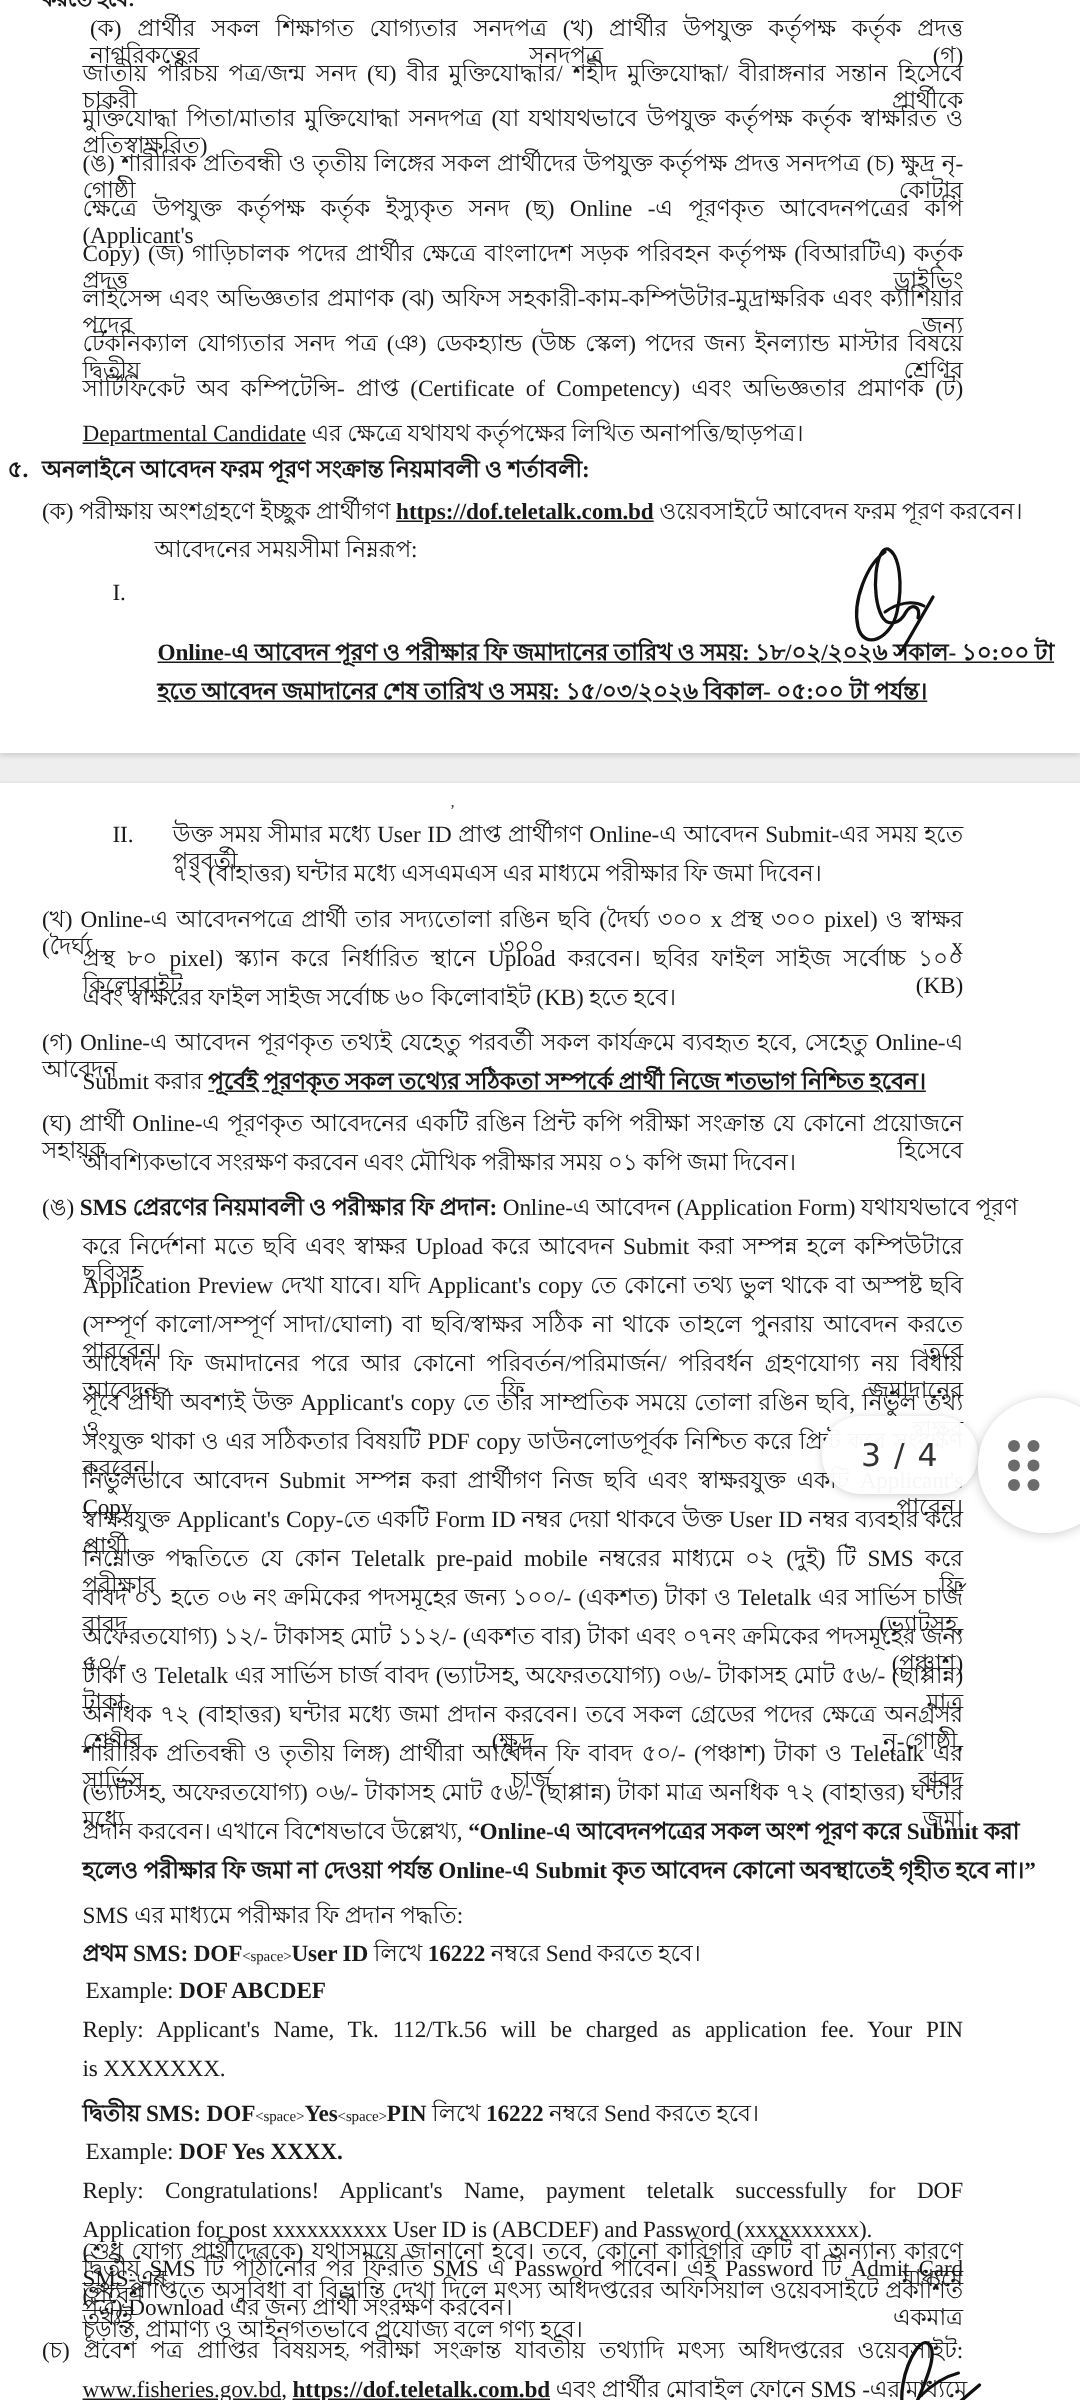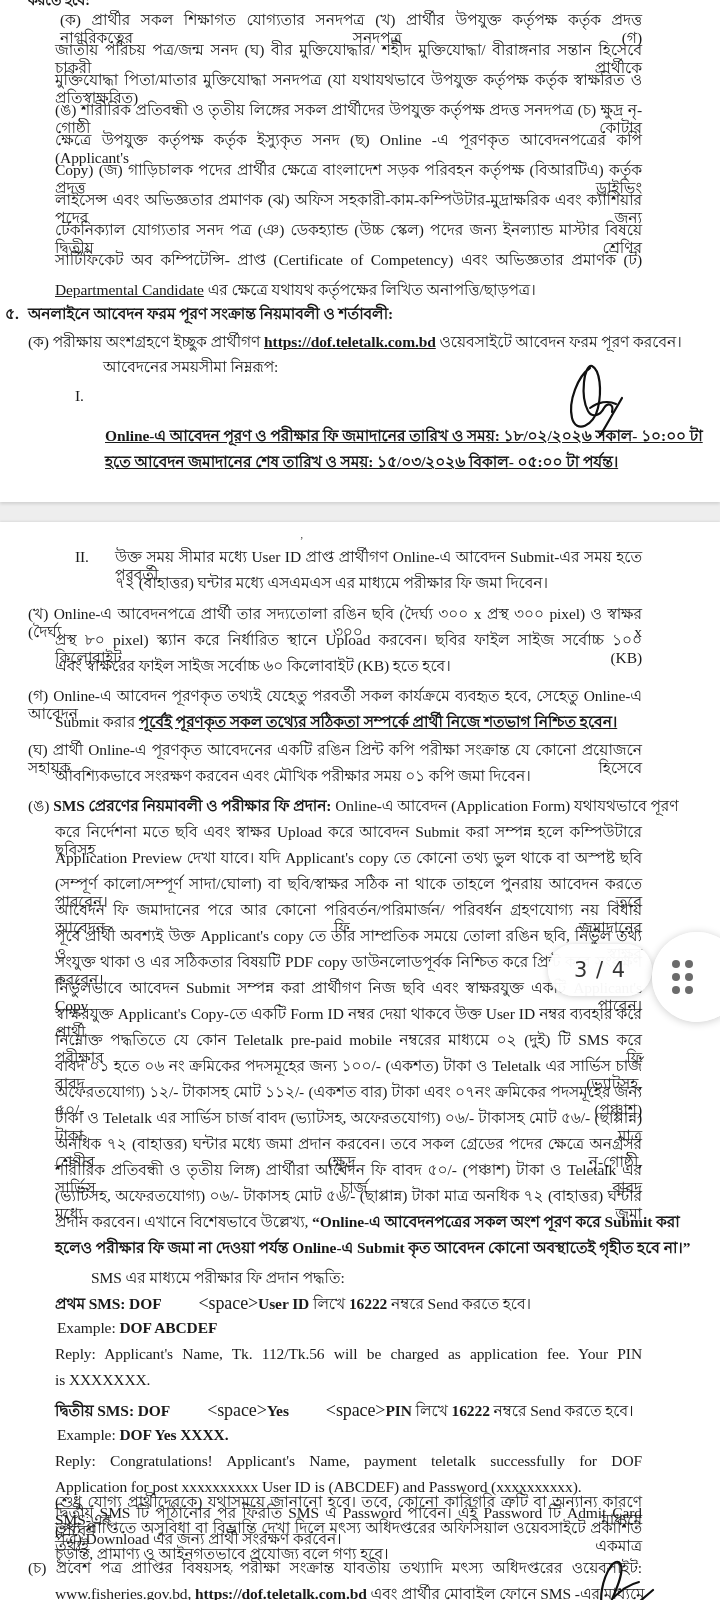--- a/index.html
+++ b/index.html
@@ -11,21 +11,21 @@
   }
   .viewer { position: absolute; left: 0; top: 0; width: 720px; height: 1600px; background: #eeeeee; overflow: hidden; }
   .page { position: absolute; left: 0; width: 720px; background: #ffffff; overflow: hidden; }
   .page-a { top: -2px; height: 504px; box-shadow: 0 2px 3px rgba(0,0,0,0.12); }
   .page-b { top: 522px; height: 1090px; box-shadow: 0 -1px 2px rgba(0,0,0,0.08); }
 
   .line { position: absolute; font-size: 15.5px; line-height: 18px; white-space: nowrap; letter-spacing: -0.1px; }
   .just { text-align: justify; text-align-last: justify; white-space: normal; }
   .b { font-weight: bold; }
   .u { text-decoration: underline; margin-top: 40px; }
-  .mono-sm { font-size: 18px; margin-left: 37px; }
+  .mono-sm { font-size: 10px; }
 
   .sig { position: absolute; }
 
   
   .page-counter {
     position: absolute; left: 548px; top: 944px; width: 104px; height: 52px;
     border-radius: 26px; background: rgba(255,255,255,0.96);
     box-shadow: 0 1px 6px rgba(0,0,0,0.18);
     font-family: "DejaVu Sans", sans-serif; font-size: 21px; color: #333;
     display: flex; align-items: center; justify-content: center; letter-spacing: 1px;
@@ -113,21 +113,21 @@
     <div class="line just" style="left:55px;width:587px;top:561px;">অফেরতযোগ্য) ১২/- টাকাসহ মোট ১১২/- (একশত বার) টাকা এবং ০৭নং ক্রমিকের পদসমূহের জন্য ৫০/- (পঞ্চাশ)</div>
     <div class="line just" style="left:55px;width:587px;top:587px;">টাকা ও Teletalk এর সার্ভিস চার্জ বাবদ (ভ্যাটসহ, অফেরতযোগ্য) ০৬/- টাকাসহ মোট ৫৬/- (ছাপ্পান্ন) টাকা মাত্র</div>
     <div class="line just" style="left:55px;width:587px;top:613px;">অনধিক ৭২ (বাহাত্তর) ঘন্টার মধ্যে জমা প্রদান করবেন। তবে সকল গ্রেডের পদের ক্ষেত্রে অনগ্রসর শ্রেণীর (ক্ষুদ্র নৃ-গোষ্ঠী,</div>
     <div class="line just" style="left:55px;width:587px;top:639px;">শারীরিক প্রতিবন্ধী ও তৃতীয় লিঙ্গ) প্রার্থীরা আবেদন ফি বাবদ ৫০/- (পঞ্চাশ) টাকা ও Teletalk এর সার্ভিস চার্জ বাবদ</div>
     <div class="line just" style="left:55px;width:587px;top:665px;">(ভ্যাটসহ, অফেরতযোগ্য) ০৬/- টাকাসহ মোট ৫৬/- (ছাপ্পান্ন) টাকা মাত্র অনধিক ৭২ (বাহাত্তর) ঘন্টার মধ্যে জমা</div>
     <div class="line b" style="left:55px;top:717px;">হলেও পরীক্ষার ফি জমা না দেওয়া পর্যন্ত Online-এ Submit কৃত আবেদন কোনো অবস্থাতেই গৃহীত হবে না।”</div>
     <div class="line" style="left:55px;top:691px;">
       <span>প্রদান করবেন। এখানে বিশেষভাবে উল্লেখ্য, </span><span class="b">“Online-এ আবেদনপত্রের সকল অংশ পূরণ করে Submit করা</span>
     </div>
 
-    <div class="line" style="left:55px;top:747px;margin-left:36px;">SMS এর মাধ্যমে পরীক্ষার ফি প্রদান পদ্ধতি:</div>
+    <div class="line" style="left:55px;top:747px;">SMS এর মাধ্যমে পরীক্ষার ফি প্রদান পদ্ধতি:</div>
     <div class="line" style="left:55px;top:772px;">
       <span class="b">প্রথম SMS: DOF</span><span class="mono-sm">&lt;space&gt;</span><span class="b">User ID</span><span> লিখে </span><span class="b">16222</span><span> নম্বরে Send করতে হবে।</span>
     </div>
     <div class="line" style="left:57px;top:797px;">
       <span>Example: </span><span class="b">DOF ABCDEF</span>
     </div>
     <div class="line just" style="left:55px;width:587px;top:823px;">Reply: Applicant's Name, Tk. 112/Tk.56 will be charged as application fee. Your PIN</div>
     <div class="line" style="left:55px;top:849px;text-align:center;">is XXXXXXX.</div>
 
     <div class="line" style="left:55px;top:879px;">

